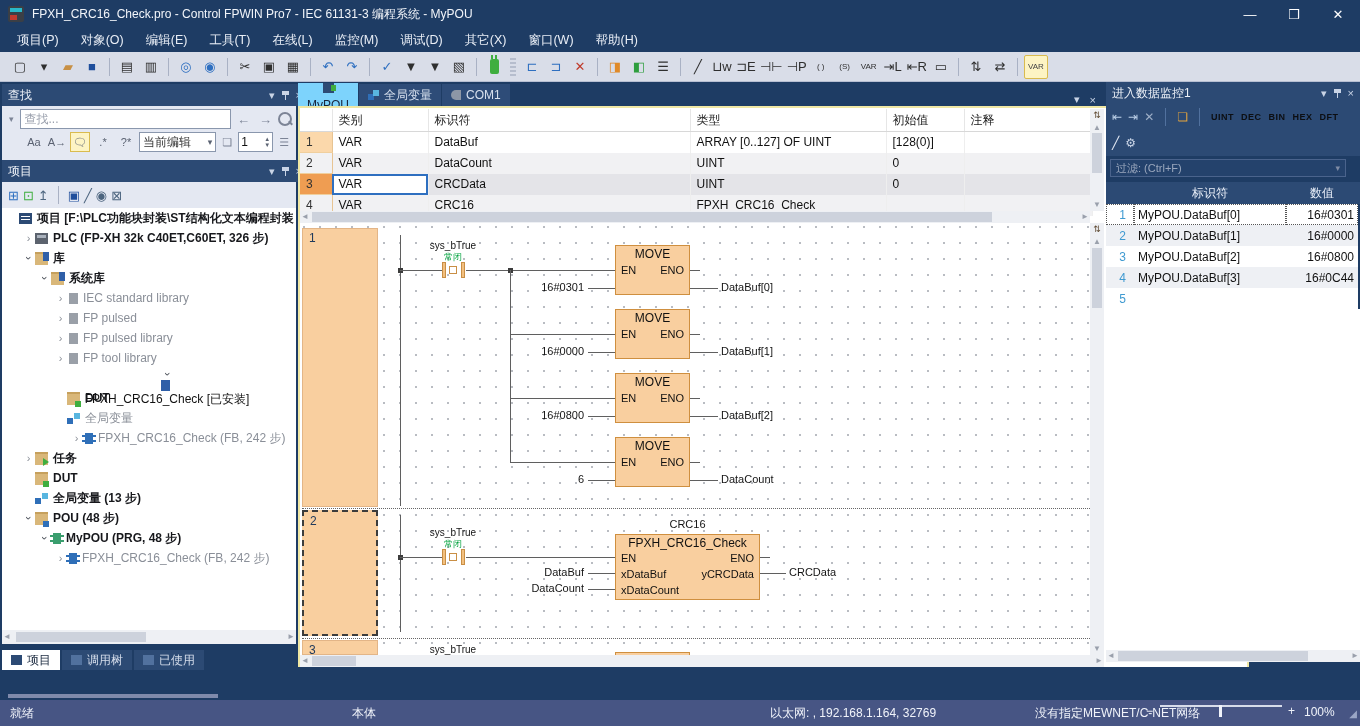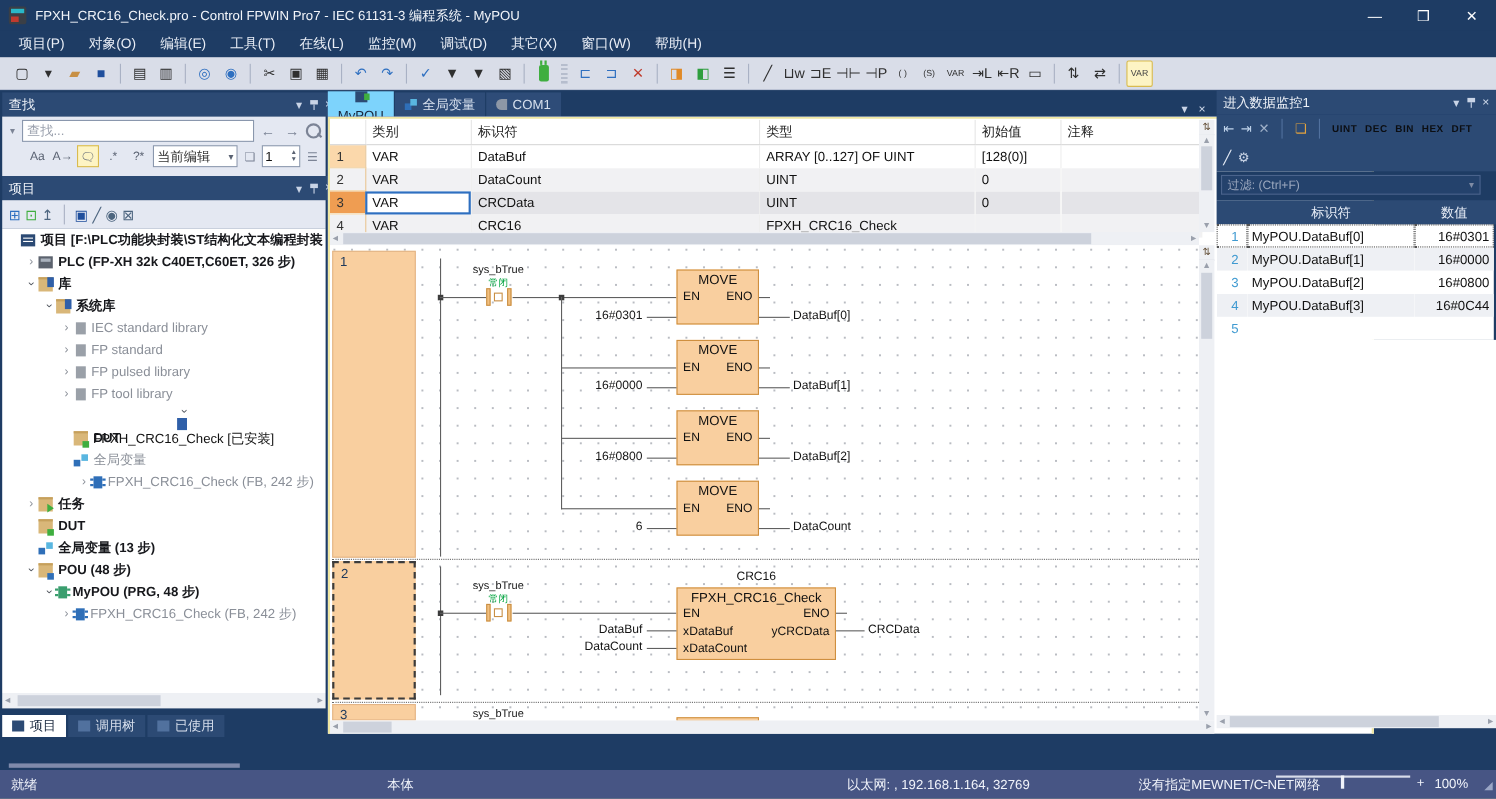--- a/index.html
+++ b/index.html
@@ -323,21 +323,21 @@
           <span class="t-bold">系统库</span>
         </div>
         <div class="trow" style="padding-left: 52px;">
           <span class="texp">›</span>
           <span class="ti ti-bookg"></span>
           <span class=" t-dim">IEC standard library</span>
         </div>
         <div class="trow" style="padding-left: 52px;">
           <span class="texp">›</span>
           <span class="ti ti-bookg"></span>
-          <span class=" t-dim">FP standard</span>
+          <span class=" t-dim">FP pulsed</span>
         </div>
         <div class="trow" style="padding-left: 52px;">
           <span class="texp">›</span>
           <span class="ti ti-bookg"></span>
           <span class=" t-dim">FP pulsed library</span>
         </div>
         <div class="trow" style="padding-left: 52px;">
           <span class="texp">›</span>
           <span class="ti ti-bookg"></span>
           <span class=" t-dim">FP tool library</span>

